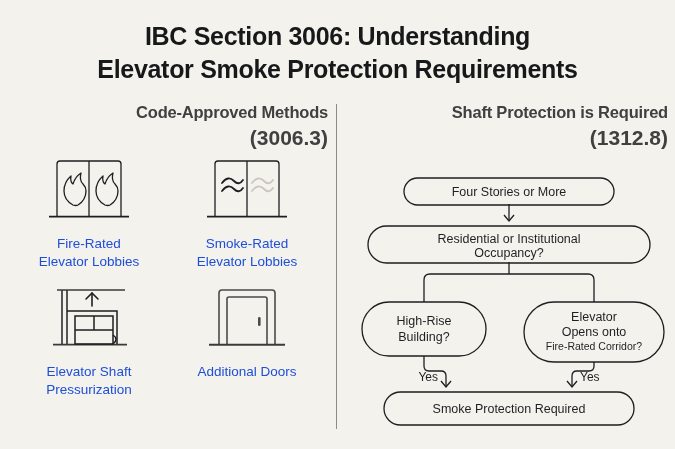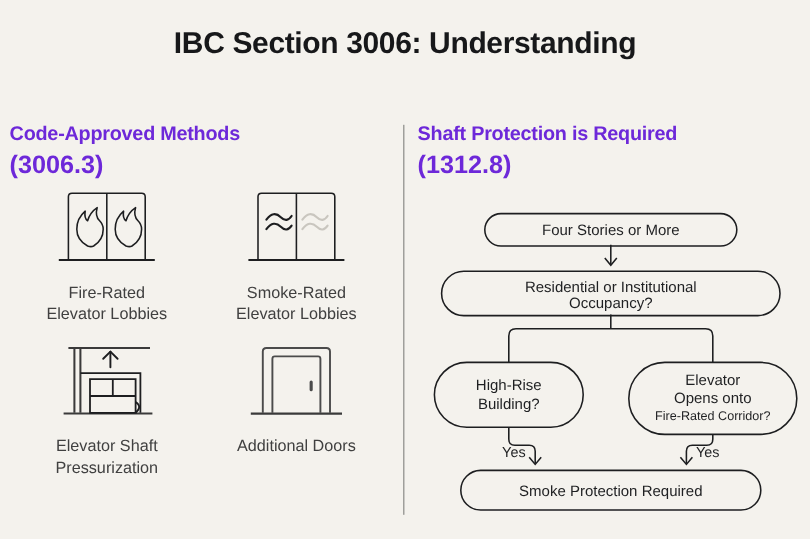--- a/index.html
+++ b/index.html
@@ -42,23 +42,23 @@
     left: 336px;
     top: 104px;
     width: 1px;
     height: 325px;
     background: #8b8b87;
   }
 
   
   .col-head {
     position: absolute;
-    text-align: left;
+    text-align: right;
     font-weight: bold;
-    color: #6d28d9;
+    color: #404040;
   }
   .col-head .h-main {
     display: block;
     font-size: 16.5px;
     letter-spacing: -0.2px;
     line-height: 1.25;
   }
   .col-head .h-sub {
     display: block;
     font-size: 21px;
@@ -87,21 +87,21 @@
     height: 78px;
     display: flex;
     align-items: flex-end;
     justify-content: center;
   }
   .method-label {
     margin-top: 7px;
     text-align: center;
     font-size: 13.5px;
     line-height: 1.35;
-    color: #404040;
+    color: #1d4ed8;
   }
   .method-label span { display: block; }
 
   
   .flow {
     position: absolute;
     left: 348px;
     top: 170px;
     width: 322px;
     height: 270px;
@@ -131,20 +131,21 @@
     stroke-width: 1.3;
   }
 </style>
 </head>
 <body>
 
 <div class="canvas">
 
   <div class="title">
     <span class="title-line">IBC Section 3006: Understanding</span>
+    <span class="title-line">Elevator Smoke Protection Requirements</span>
   </div>
 
   <div class="divider"></div>
 
   <div class="col-head" id="left-head">
     <span class="h-main">Code-Approved Methods</span>
     <span class="h-sub">(3006.3)</span>
   </div>
 
   <div class="col-head" id="right-head">

